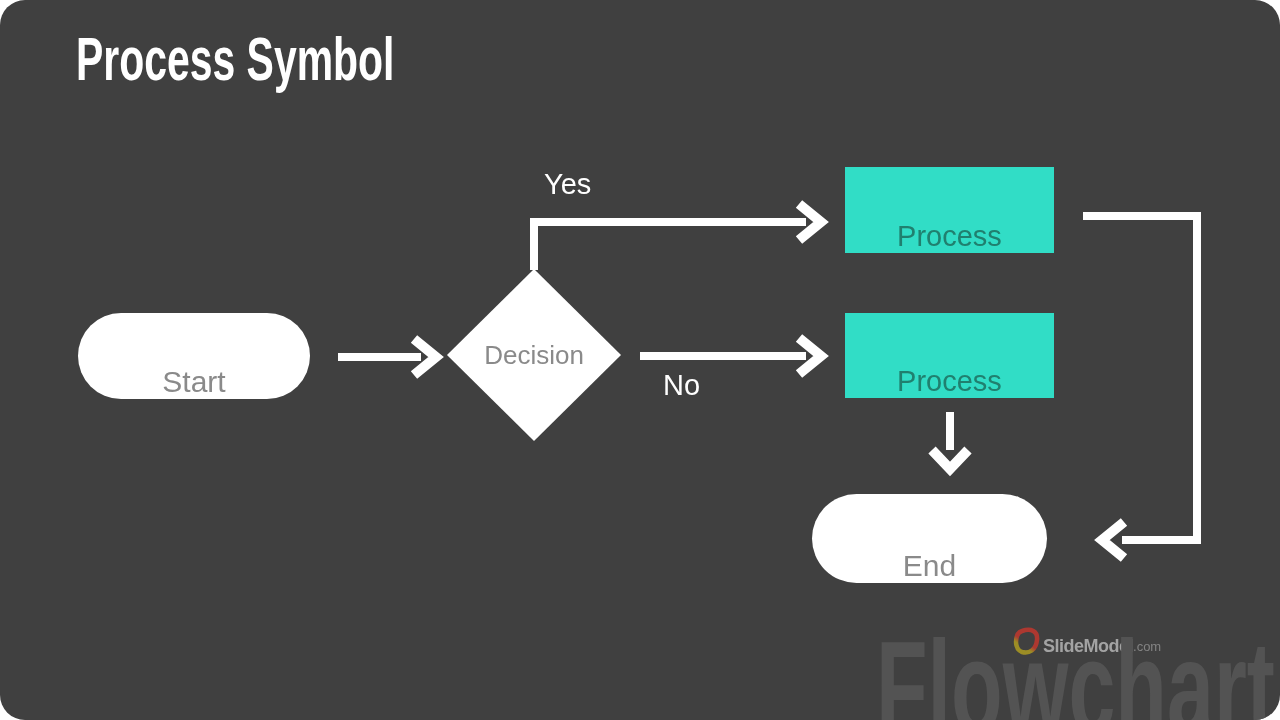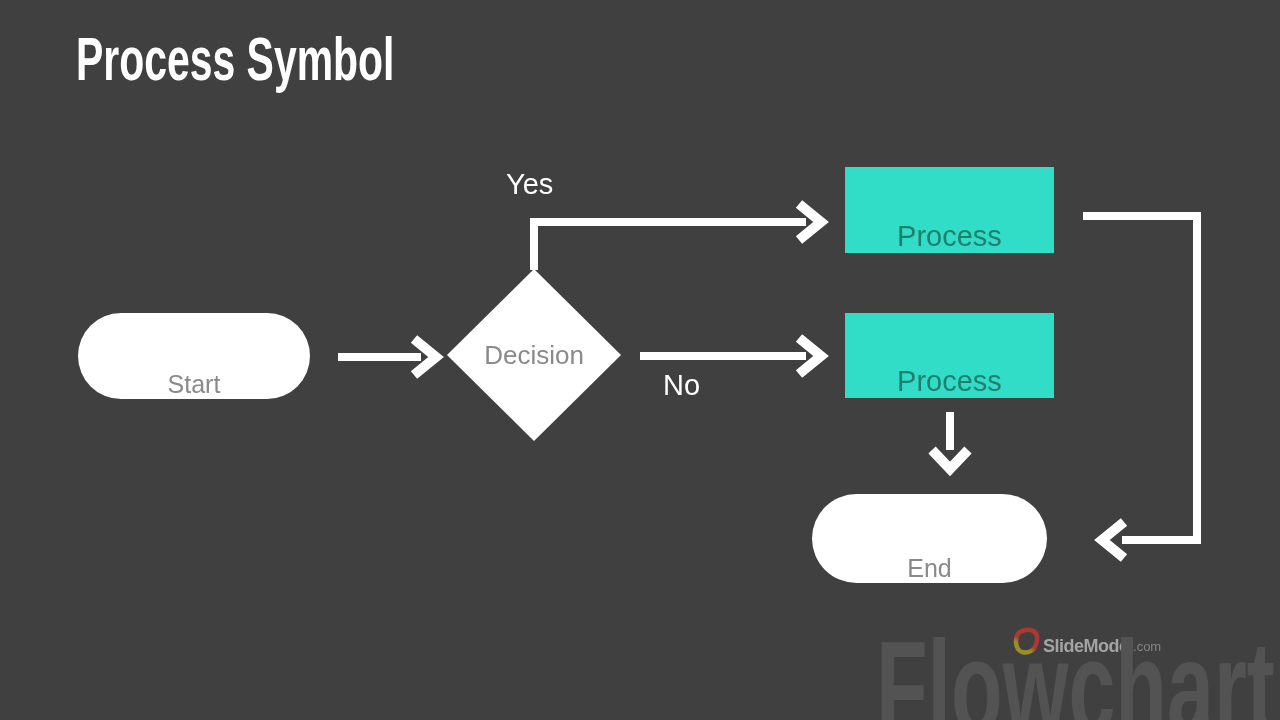--- a/index.html
+++ b/index.html
@@ -3,20 +3,21 @@
 <meta charset="utf-8">
 <style>
   html, body { margin: 0; padding: 0; }
   .slide {
     position: relative;
     width: 1280px;
     height: 720px;
     background: var(--background, #404040);
     overflow: hidden;
     font-family: "Liberation Sans", sans-serif;
+    border-radius: 25px;
   }
   .title {
     position: absolute;
     left: 76px;
     top: 28px;
     color: #ffffff;
     font-size: 62px;
     font-weight: bold;
     line-height: 1.0;
     white-space: nowrap;
@@ -32,21 +33,21 @@
   .node {
     position: absolute;
     display: flex;
     align-items: flex-end;
     justify-content: center;
     white-space: nowrap;
   }
   .terminator {
     background: var(--shape-white, #ffffff);
     color: var(--node-text, #8a8a8a);
-    font-size: 25px;
+    font-size: 30px;
   }
   .start { left: 78px; top: 313px; width: 232px; height: 86px; border-radius: 43px; }
   .end   { left: 812px; top: 494px; width: 235px; height: 89px; border-radius: 45px; }
   .process {
     background: var(--process-fill, #31ddc6);
     color: var(--process-text, #20806f);
     font-size: 29px;
   }
   .process-yes { left: 845px; top: 167px; width: 209px; height: 86px; }
   .process-no  { left: 845px; top: 313px; width: 209px; height: 85px; }
@@ -60,21 +61,21 @@
     color: var(--node-text, #8a8a8a);
     font-size: 26px;
   }
   .edge-label {
     position: absolute;
     color: #ffffff;
     font-size: 29px;
     line-height: 1;
     white-space: nowrap;
   }
-  .edge-label.yes { left: 506px; top: 170px; }
+  .edge-label.yes { left: 544px; top: 170px; }
   .edge-label.no  { left: 639px; top: 371px; margin-left: 24px; }
   .brand-row {
     position: absolute;
     left: 1013px; top: 627px;
     display: flex;
     align-items: flex-end;
     opacity: 0.85;
   }
   .brand-name {
     color: var(--brand-text, #b5b5b5);

